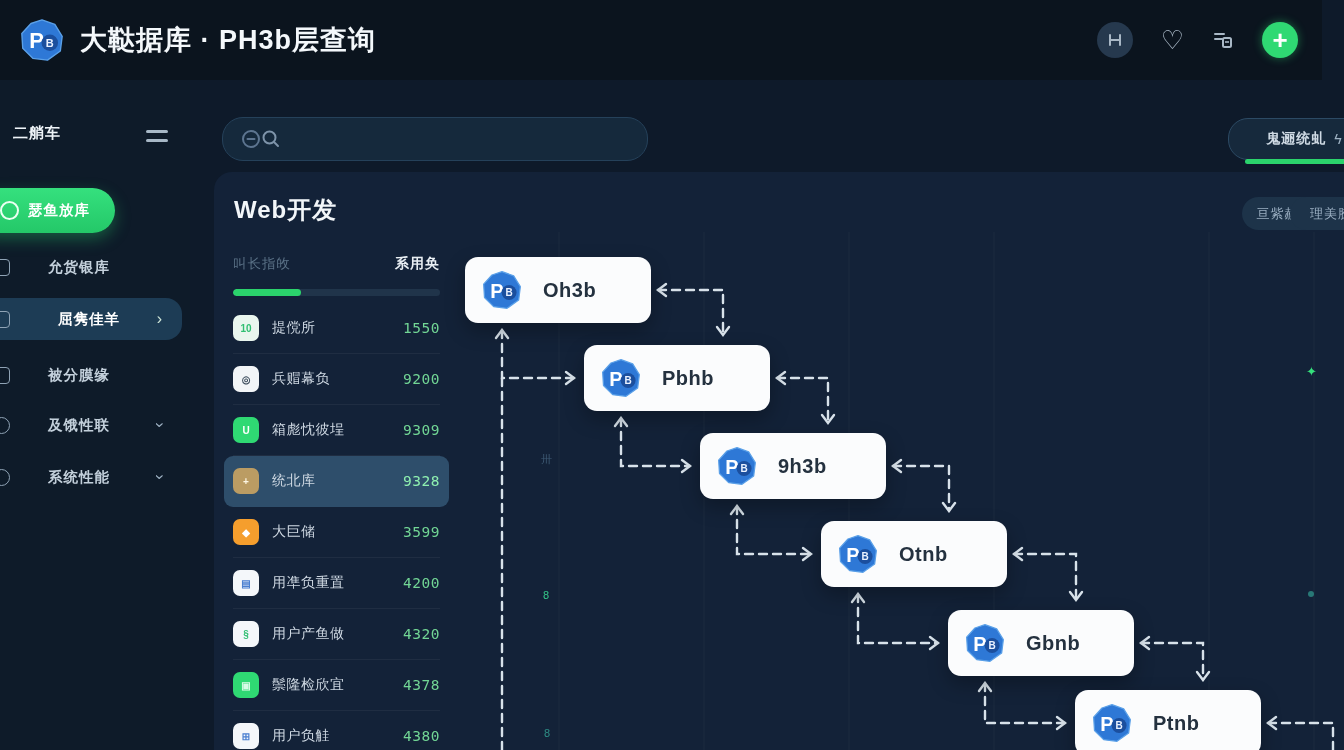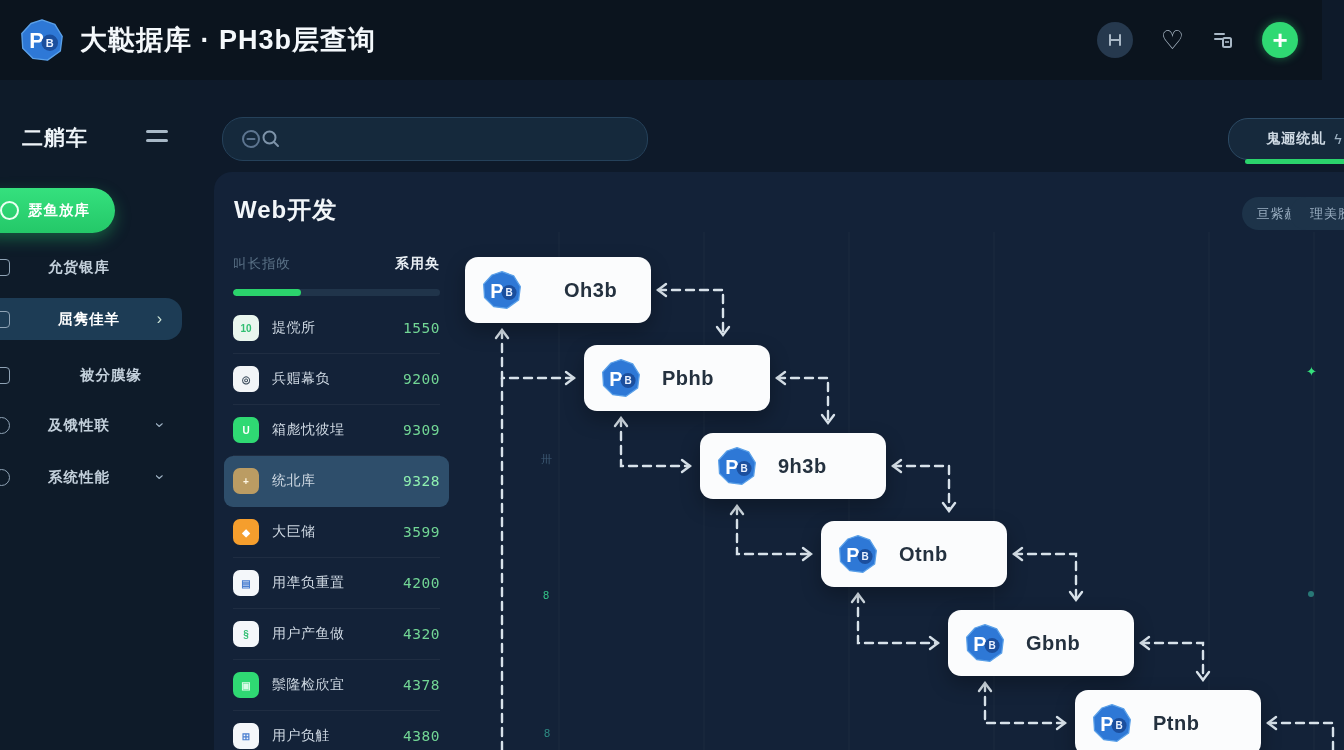--- a/index.html
+++ b/index.html
@@ -16,21 +16,21 @@
   .hicons{margin-left:auto;display:flex;align-items:center;gap:28px;padding-right:4px;}
   .hbtn-circle{width:36px;height:36px;border-radius:50%;background:#26394e;display:flex;
     align-items:center;justify-content:center;}
   .plus-btn{width:36px;height:36px;border-radius:50%;background:#2fd973;color:#fff;
     font-size:26px;font-weight:bold;display:flex;align-items:center;justify-content:center;
     box-shadow:0 0 10px rgba(47,217,115,.45);}
   .heart{color:#a9b8c6;font-size:26px;line-height:1;}
 
   
   #sidebar{position:absolute;left:0;top:80px;width:190px;height:670px;background:#0e1b29;z-index:20;}
-  #brand{position:absolute;left:22px;top:44px;color:#eef4f8;font-size:21px;font-weight:bold;letter-spacing:1px;}
+  #brand{position:absolute;left:13px;top:44px;color:#eef4f8;font-size:15px;font-weight:bold;letter-spacing:1px;}
   .burger{position:absolute;left:146px;top:50px;width:22px;}
   .burger i{display:block;height:3px;background:#a7b8c6;border-radius:2px;margin-bottom:6px;}
   .side-pill{position:absolute;left:-26px;top:108px;width:141px;height:45px;border-radius:23px;
     background:linear-gradient(180deg,#35e07e,#24c868);display:flex;align-items:center;
     box-shadow:0 6px 16px rgba(40,210,110,.35);}
   .side-pill .ring{width:15px;height:15px;border:2px solid #eafff2;border-radius:50%;margin-left:26px;}
   .side-pill .lbl{color:#ffffff;font-size:14.5px;font-weight:bold;margin-left:9px;letter-spacing:1px;}
   .sitem{position:absolute;left:0;width:182px;height:42px;display:flex;align-items:center;}
   .sitem .sicon{width:15px;height:15px;border:1.7px solid #8fa3b5;border-radius:4px;margin-left:-7px;flex:none;}
   .sitem .sicon.round{border-radius:50%;}
@@ -79,21 +79,21 @@
     justify-content:center;font-size:10px;font-weight:bold;}
   .llabel{color:#cfd9e3;font-size:14px;margin-left:13px;letter-spacing:.5px;white-space:nowrap;}
   .lval{margin-left:auto;font-family:"DejaVu Sans Mono",monospace;font-size:14.5px;color:#72d695;letter-spacing:.5px;}
   .lrow.active .lval{color:#8ff0b0;}
 
   
   .card{position:absolute;width:186px;height:66px;background:#fbfcfd;border-radius:13px;
     box-shadow:0 8px 20px rgba(0,0,0,.28);display:flex;align-items:center;padding-left:17px;
     box-sizing:border-box;}
   .card .clabel{margin-left:21px;color:#24313f;font-size:20px;font-weight:600;letter-spacing:.5px;}
-  .c1{left:251px;top:85px;gap:21px;}  .c2{left:370px;top:173px;text-align:center;}  .c3{left:486px;top:261px;}
+  .c1{left:251px;top:85px;}  .c2{left:370px;top:173px;text-align:center;}  .c3{left:486px;top:261px;}
   .c4{left:607px;top:349px;} .c5{left:734px;top:438px;}  .c6{left:861px;top:518px;}
   #arrows{position:absolute;left:0;top:0;z-index:1;}
   .card{z-index:2;}
   .deco{position:absolute;z-index:1;font-size:11px;}
   .sparkle{color:#35e07c;font-size:13px;}
 </style>
 </head>
 <body>
 
 <svg width="0" height="0" style="position:absolute">
@@ -145,21 +145,21 @@
 
   <div class="sitem" style="top:166px;">
     <span class="sicon"></span>
     <span class="slabel">允货银库</span>
   </div>
   <div class="sitem active" style="top:218px;gap:10px;">
     <span class="sicon"></span>
     <span class="slabel">屈隽佳羊</span>
     <span class="chev">›</span>
   </div>
-  <div class="sitem" style="top:274px;gap:32px;">
+  <div class="sitem" style="top:274px;">
     <span class="sicon"></span>
     <span class="slabel">被分膜缘</span>
   </div>
   <div class="sitem" style="top:324px;">
     <span class="sicon round"></span>
     <span class="slabel">及饿性联</span>
     <span class="chev chev-down">›</span>
   </div>
   <div class="sitem" style="top:376px;">
     <span class="sicon round"></span>

